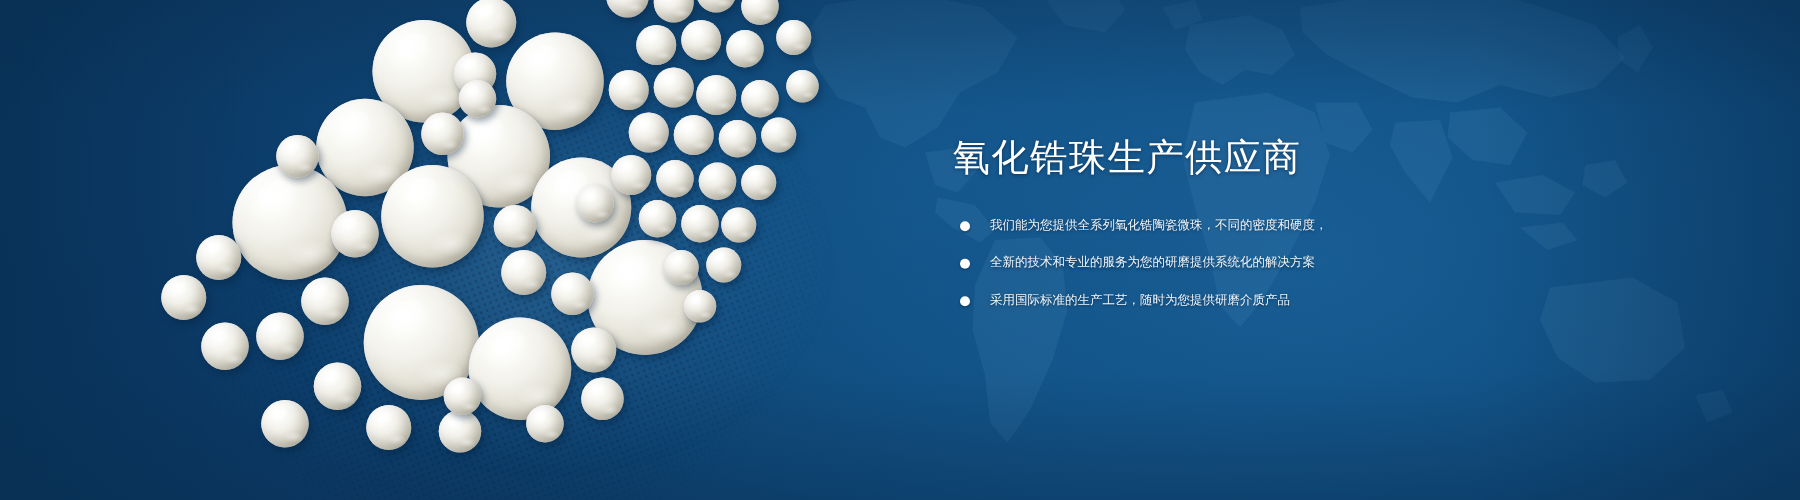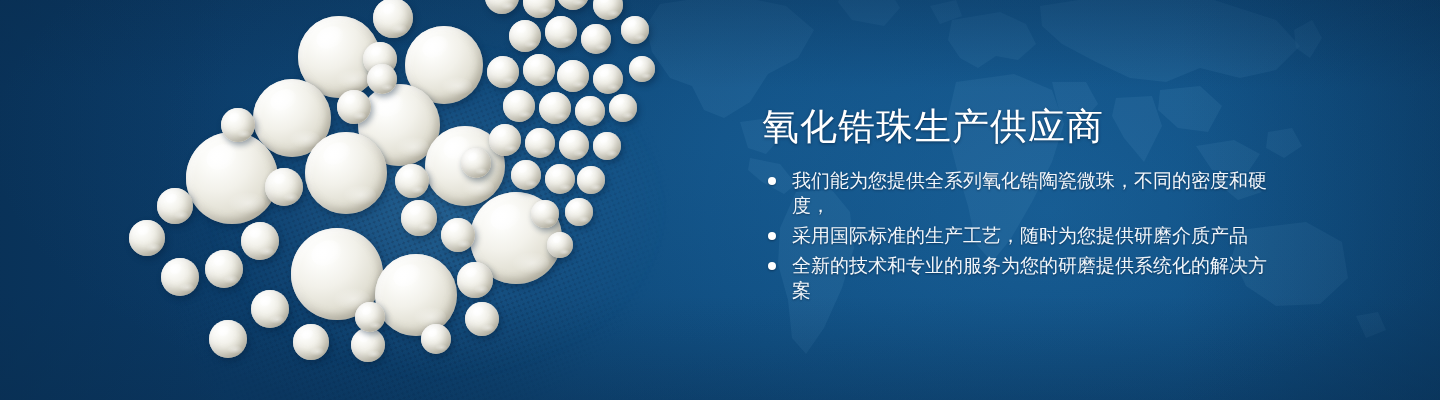--- a/index.html
+++ b/index.html
@@ -71,28 +71,28 @@
   .bead::before{
     content:"";position:absolute;right:14%;bottom:11%;width:40%;height:24%;
     border-radius:50%;
     background:radial-gradient(ellipse at 55% 50%, rgba(255,255,255,.42) 0%, rgba(255,255,255,0) 72%);
   }
   .bead.sm::after{left:24%;top:16%;width:32%;height:26%;}
 
   
   .content{position:absolute;left:762px;top:108px;width:520px;}
   .title{
-    color:#ffffff;font-size:37px;line-height:38px;font-weight:400;
+    color:#ffffff;font-size:30px;line-height:38px;font-weight:400;
     letter-spacing:1px;margin:0 0 22px 0;
     text-shadow:0 1px 3px rgba(0,22,48,.55);
   }
   .bullets{list-style:none;margin:0;padding:0;}
   .bullet{
     position:relative;padding-left:30px;margin-bottom:5px;
-    color:#f2f6fa;font-size:19px;line-height:25px;
+    color:#f2f6fa;font-size:10px;line-height:25px;
     text-shadow:0 1px 2px rgba(0,22,48,.5);
   }
   .bullet .dot{
     position:absolute;left:6px;top:9px;width:8px;height:8px;border-radius:50%;
     background:#ffffff;box-shadow:0 1px 2px rgba(0,20,45,.45);
   }
   .bullet .l2{display:block;}
 </style>
 </head>
 <body>
@@ -213,22 +213,22 @@
 
   <div class="content">
     <h1 class="title">氧化锆珠生产供应商</h1>
     <ul class="bullets">
       <li class="bullet">
         <span class="dot"></span>
         <span>我们能为您提供全系列氧化锆陶瓷微珠，不同的密度和硬度，</span>
       </li>
       <li class="bullet">
         <span class="dot"></span>
-        <span>采用国际标准的生产工艺，随时为您提供研磨介质产品</span>
+        <span>全新的技术和专业的服务为您的研磨提供系统化的解决方案</span>
       </li>
       <li class="bullet">
         <span class="dot"></span>
-        <span>全新的技术和专业的服务为您的研磨提供系统化的解决方案</span>
+        <span>采用国际标准的生产工艺，随时为您提供研磨介质产品</span>
       </li>
     </ul>
   </div>
 
 </div>
 
 </body></html>

